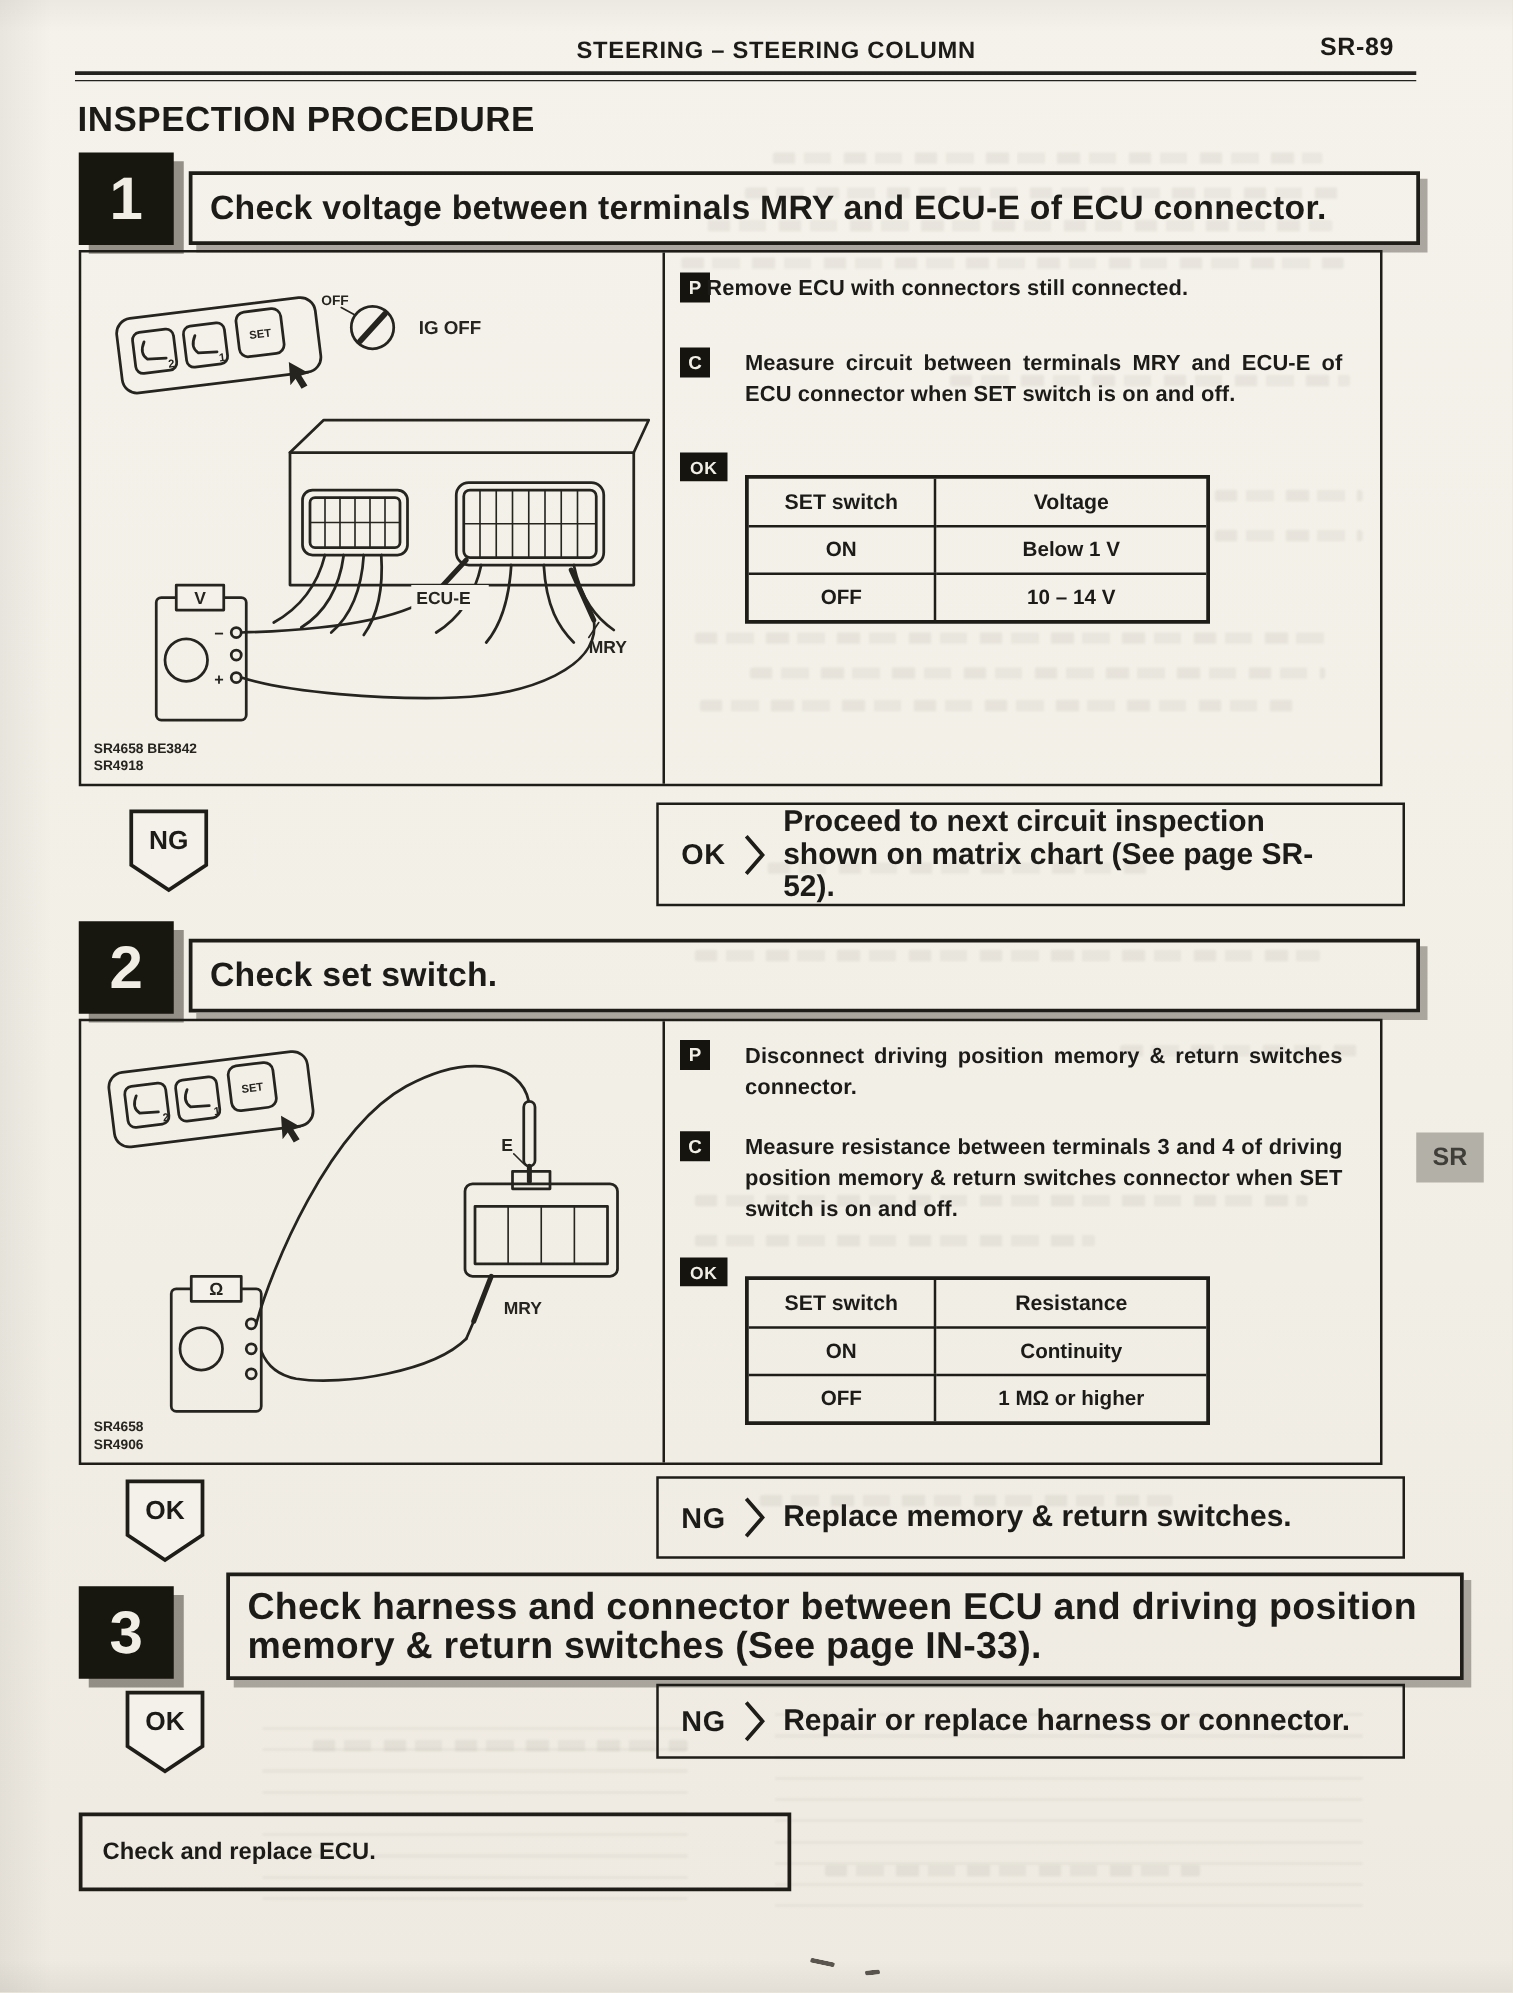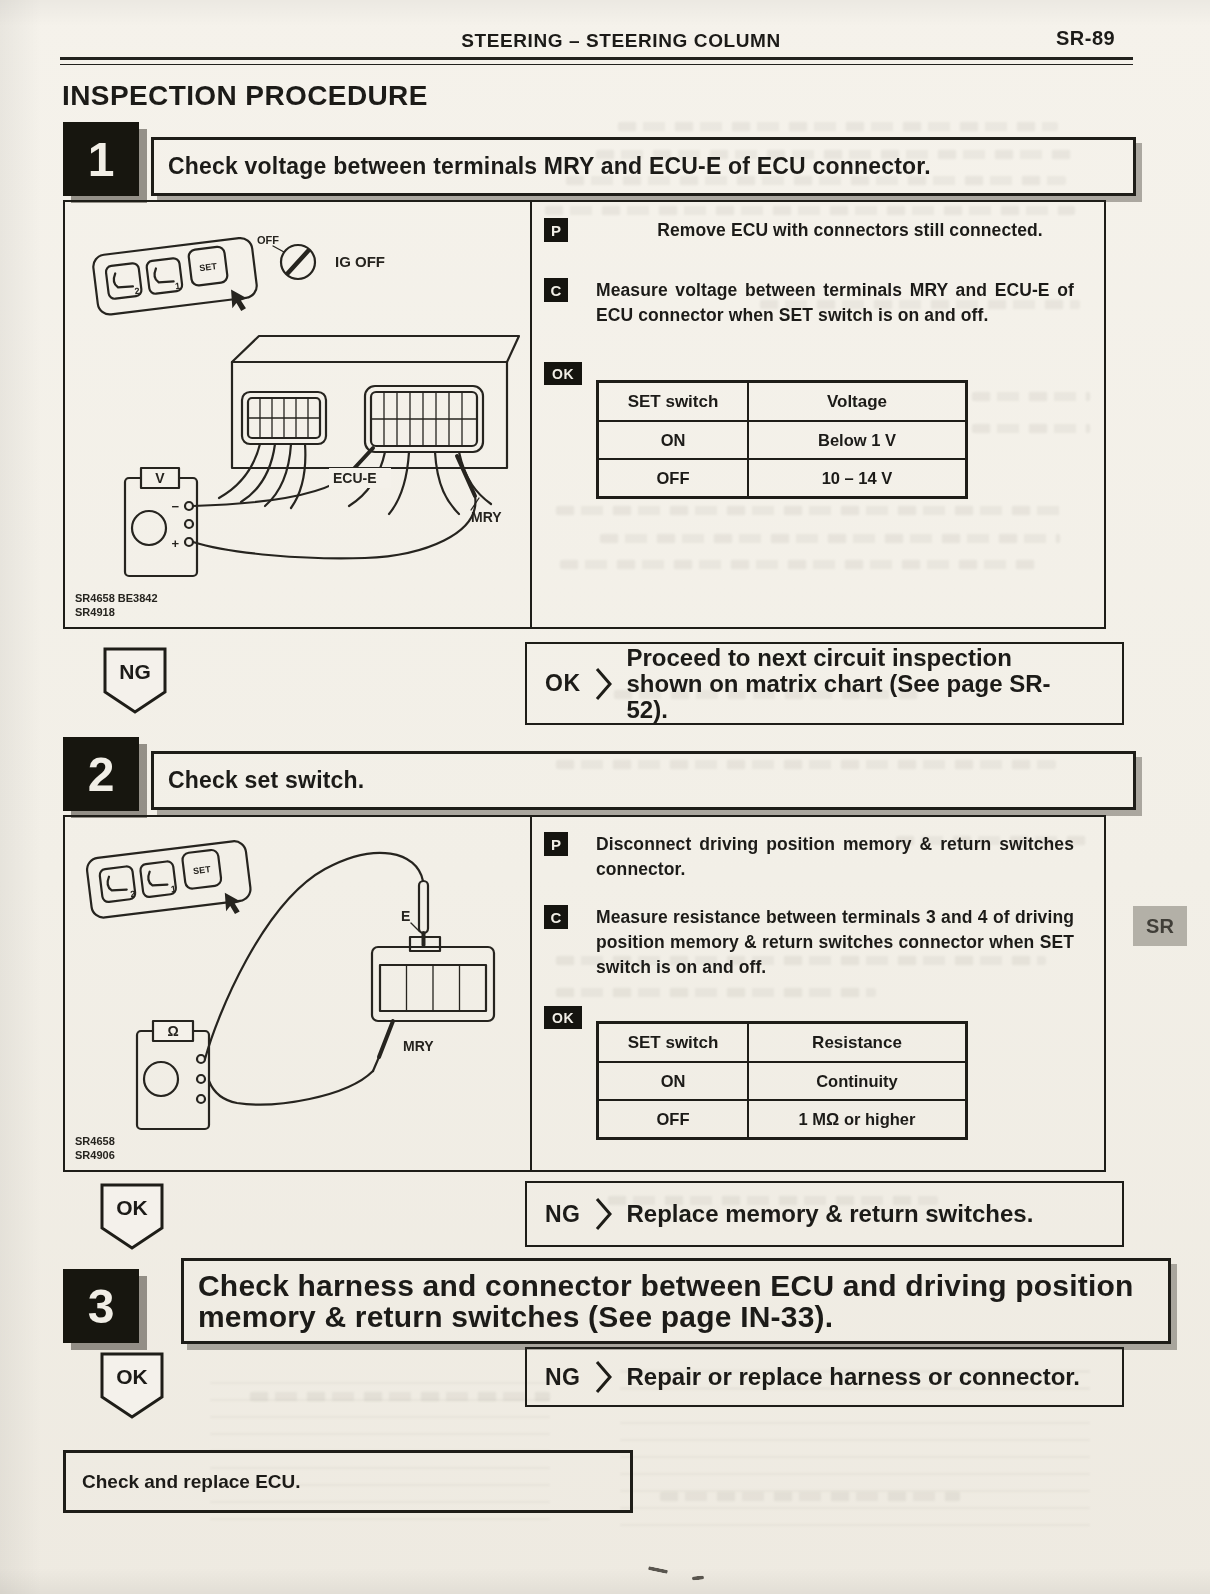--- a/index.html
+++ b/index.html
@@ -22,21 +22,21 @@
 
   .hdr-title{position:absolute;top:30px;left:0;right:0;text-align:center;font-size:19px;font-weight:bold;letter-spacing:.6px;}
   .hdr-num{position:absolute;top:27px;left:1056px;font-size:20px;font-weight:bold;letter-spacing:.5px;}
   .hdr-rule{position:absolute;top:57px;left:60px;width:1073px;height:4px;border-top:3.5px solid #23221e;border-bottom:1.5px solid #23221e;}
   .sec-head{position:absolute;top:80px;left:62px;font-size:28px;font-weight:bold;letter-spacing:.4px;}
 
   .stepnum{position:absolute;width:76px;height:74px;background:#17160f;color:#f1eee6;
     display:flex;align-items:center;justify-content:center;font-size:48px;font-weight:bold;
     box-shadow:8px 7px 0 rgba(107,103,94,.7);}
   .titlebox{position:absolute;border:3px solid #1e1d18;box-shadow:6px 6px 0 rgba(97,93,85,.5);
-    display:flex;align-items:center;padding:0 14px;font-weight:bold;font-size:23px;letter-spacing:.2px;}
+    display:flex;align-items:center;padding:0 14px;font-weight:bold;font-size:27px;letter-spacing:.2px;}
   .titlebox.two{font-size:30px;line-height:31px;margin-left:35px;}
   .contentbox{position:absolute;border:2.5px solid #1e1d18;}
   .vdiv{position:absolute;top:0;bottom:0;width:0;border-left:2.5px solid #1e1d18;}
 
   .tag{position:absolute;background:#15140f;color:#f1eee6;font-weight:bold;
     display:flex;align-items:center;justify-content:center;}
   .tag.sq{width:24px;height:24px;font-size:15px;}
   .tag.okt{width:38px;height:23px;font-size:14px;letter-spacing:.5px;}
   .instr{position:absolute;font-size:17.5px;font-weight:bold;line-height:25px;letter-spacing:.1px;}
   .just{text-align:justify;}
@@ -167,23 +167,23 @@
           <text x="404" y="318" font-size="14">MRY</text>
           <text x="66" y="85" font-size="9" transform="rotate(-7 110 72)">2</text>
           <text x="107" y="85" font-size="9" transform="rotate(-7 110 72)">1</text>
           <text x="142" y="70" font-size="9" text-anchor="middle" transform="rotate(-7 110 72)">SET</text>
           <text x="8" y="398" font-size="11">SR4658 BE3842</text>
           <text x="8" y="412" font-size="11">SR4918</text>
         </g>
       </svg>
 
       <div class="tag sq" style="left:479px;top:16px;">P</div>
-      <div class="instr" style="left:550px;top:16px;width:470px;text-align:center;">Remove ECU with connectors still connected.</div>
+      <div class="instr" style="left:500px;top:16px;width:470px;">Remove ECU with connectors still connected.</div>
       <div class="tag sq" style="left:479px;top:76px;">C</div>
-      <div class="instr just" style="left:531px;top:76px;width:478px;">Measure voltage between terminals MRY and ECU-E of ECU connector when SET switch is on and off.</div>
+      <div class="instr just" style="left:531px;top:76px;width:478px;">Measure circuit between terminals MRY and ECU-E of ECU connector when SET switch is on and off.</div>
       <div class="tag okt" style="left:479px;top:160px;">OK</div>
       <div class="vtable" style="left:531px;top:178px;">
         <div class="h">SET switch</div>
         <div class="h">Voltage</div>
         <div class="b">ON</div>
         <div class="b">Below 1 V</div>
         <div class="b">OFF</div>
         <div class="b">10 – 14 V</div>
       </div>
     </div>

